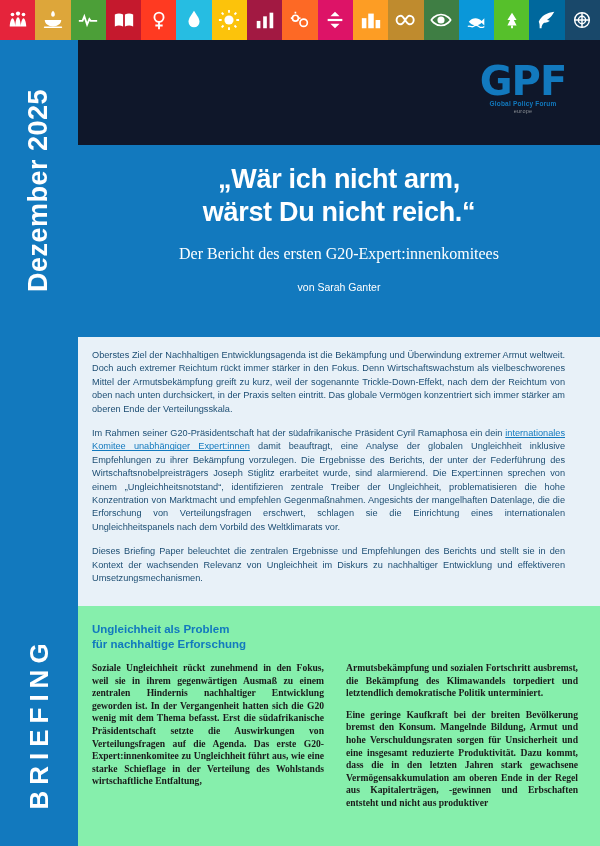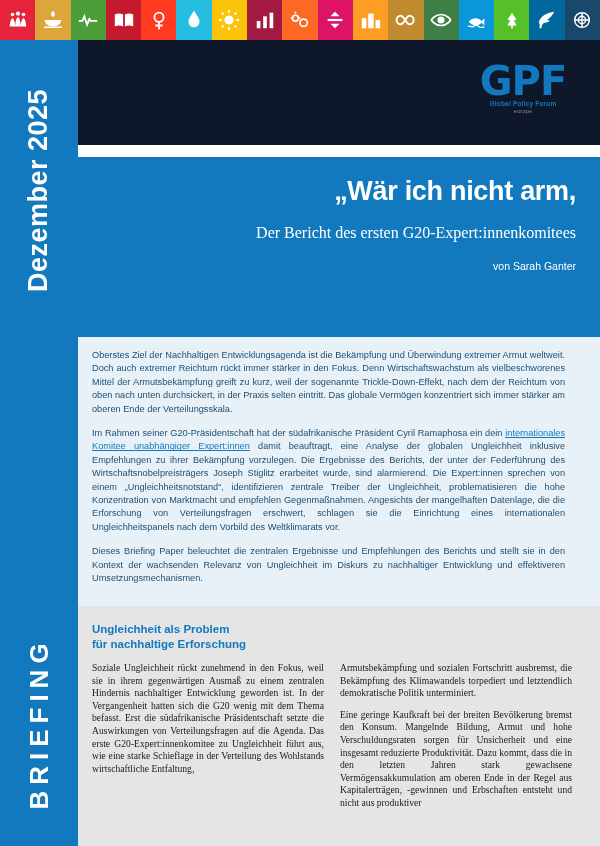--- a/index.html
+++ b/index.html
@@ -115,22 +115,21 @@
   
   .title-block {
     position: absolute;
     top: 145px; left: 78px;
     width: 522px;
     height: 192px;
     background: #1279be;
     color: #ffffff;
     box-sizing: border-box;
     padding: 18px 24px 10px 24px;
-    text-align: right;
-    margin-top: 12px;
+    text-align: center;
   }
   .title-main {
     font-size: 27px;
     font-weight: bold;
     line-height: 33px;
     margin: 0;
     letter-spacing: -0.3px;
   }
   .title-sub {
     font-size: 16px;
@@ -165,35 +164,36 @@
     color: #1279be;
     text-decoration: underline;
   }
 
   
   .body-area {
     position: absolute;
     top: 606px; left: 78px;
     width: 522px;
     height: 240px;
-    background: #e5e5e5;
+    background: #86efac;
     box-sizing: border-box;
     padding: 16px 22px 0 14px;
   }
   .body-heading {
     font-size: 11.5px;
     font-weight: bold;
     color: #1279be;
     line-height: 15px;
     margin: 0 0 10px 0;
     width: 230px;
   }
   .cols {
     display: flex;
-    gap: 16px;
+    gap: 22px;
+    font-weight: bold;
   }
   .col {
     width: 232px;
     font-family: "Liberation Serif", serif;
     font-size: 9.6px;
     line-height: 12.6px;
     text-align: justify;
     color: #1a1a1a;
     -webkit-hyphens: auto;
     hyphens: auto;
@@ -326,20 +326,21 @@
 <div class="header-band">
   <div class="logo">
     <div class="logo-gpf">GPF</div>
     <div class="logo-sub">Global Policy Forum</div>
     <div class="logo-sub2">europe</div>
   </div>
 </div>
 
 <div class="title-block">
   <div class="title-main">„Wär ich nicht arm,</div>
+  <div class="title-main">wärst Du nicht reich.“</div>
   <div class="title-sub">Der Bericht des ersten G20-Expert:innenkomitees</div>
   <div class="title-author">von Sarah Ganter</div>
 </div>
 
 <div class="intro">
   <p>Oberstes Ziel der Nachhaltigen Entwicklungsagenda ist die Bekämpfung und Überwindung extremer Armut weltweit. Doch auch extremer Reichtum rückt immer stärker in den Fokus. Denn Wirtschaftswachstum als vielbeschworenes Mittel der Armutsbekämpfung greift zu kurz, weil der sogenannte Trickle-Down-Effekt, nach dem der Reichtum von oben nach unten durchsickert, in der Praxis selten eintritt. Das globale Vermögen konzentriert sich immer stärker am oberen Ende der Verteilungsskala.</p>
   <p><span>Im Rahmen seiner G20-Präsidentschaft hat der südafrikanische Präsident Cyril Ramaphosa ein dein </span><a href="#">internationales Komitee unabhängiger Expert:innen</a><span> damit beauftragt, eine Analyse der globalen Ungleichheit inklusive Empfehlungen zu ihrer Bekämpfung vorzulegen. Die Ergebnisse des Berichts, der unter der Federführung des Wirtschaftsnobelpreisträgers Joseph Stiglitz erarbeitet wurde, sind alarmierend. Die Expert:innen sprechen von einem „Ungleichheitsnotstand“, identifizieren zentrale Treiber der Ungleichheit, problematisieren die hohe Konzentration von Marktmacht und empfehlen Gegenmaßnahmen. Angesichts der mangelhaften Datenlage, die die Erforschung von Verteilungsfragen erschwert, schlagen sie die Einrichtung eines internationalen Ungleichheitspanels nach dem Vorbild des Weltklimarats vor.</span></p>
   <p>Dieses Briefing Paper beleuchtet die zentralen Ergebnisse und Empfehlungen des Berichts und stellt sie in den Kontext der wachsenden Relevanz von Ungleichheit im Diskurs zu nachhaltiger Entwicklung und effektiveren Umsetzungsmechanismen.</p>
 </div>
 

